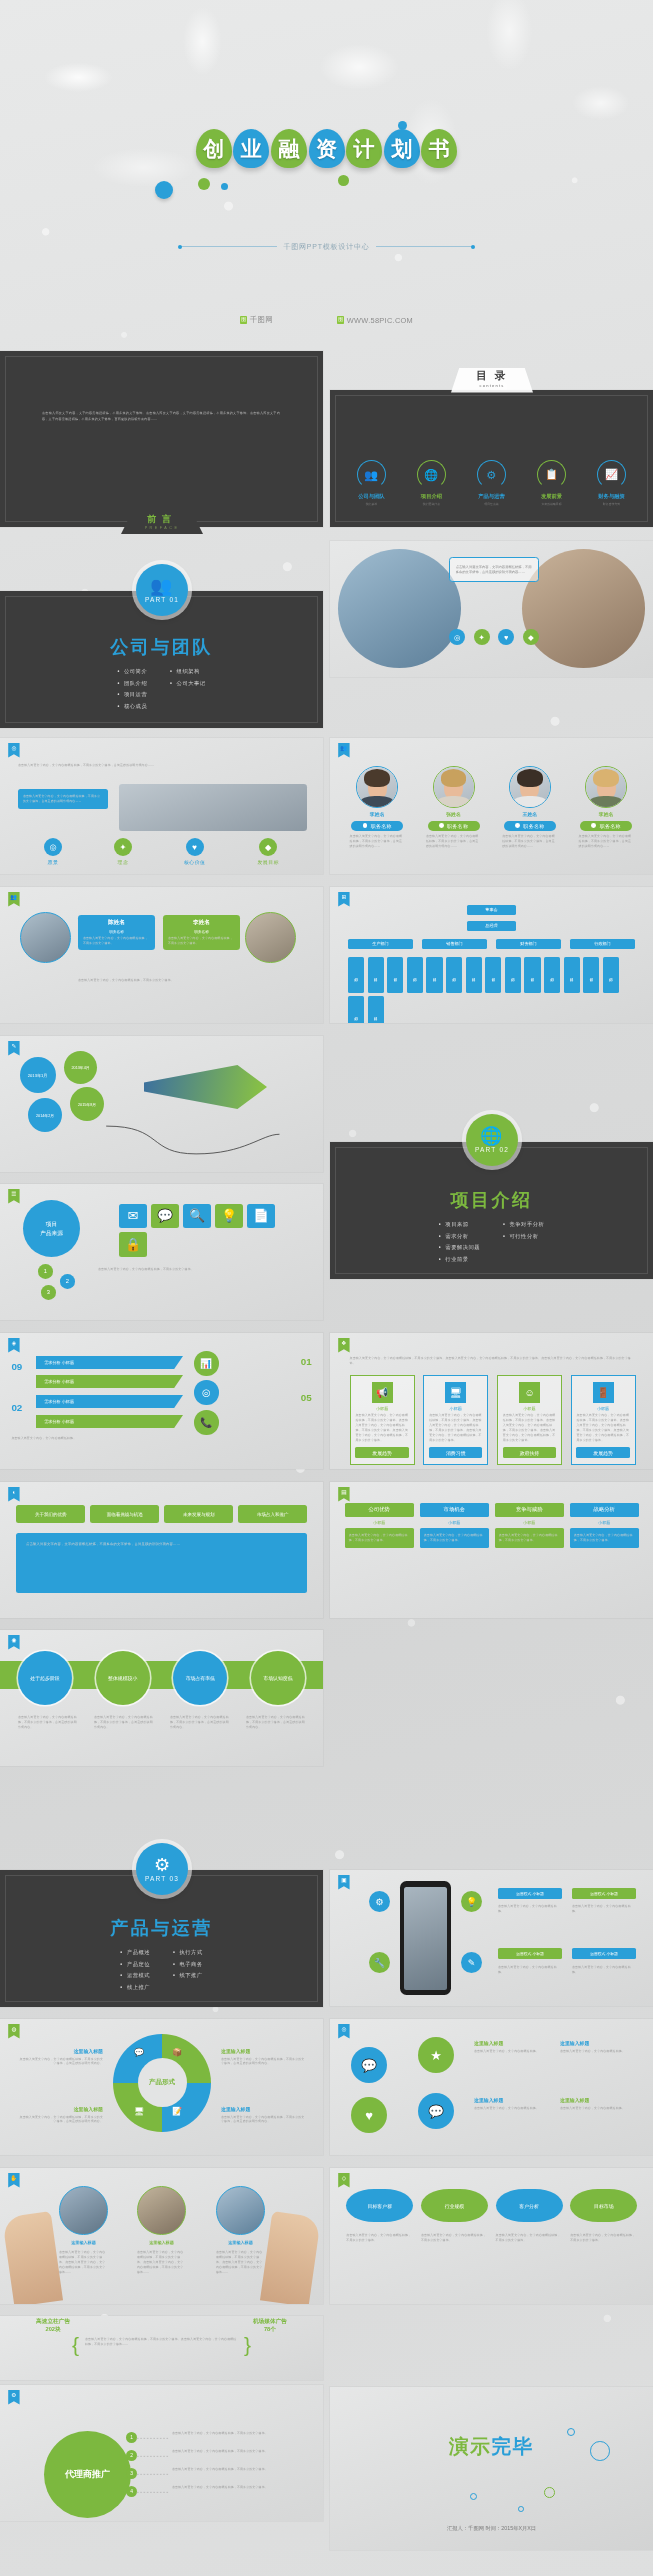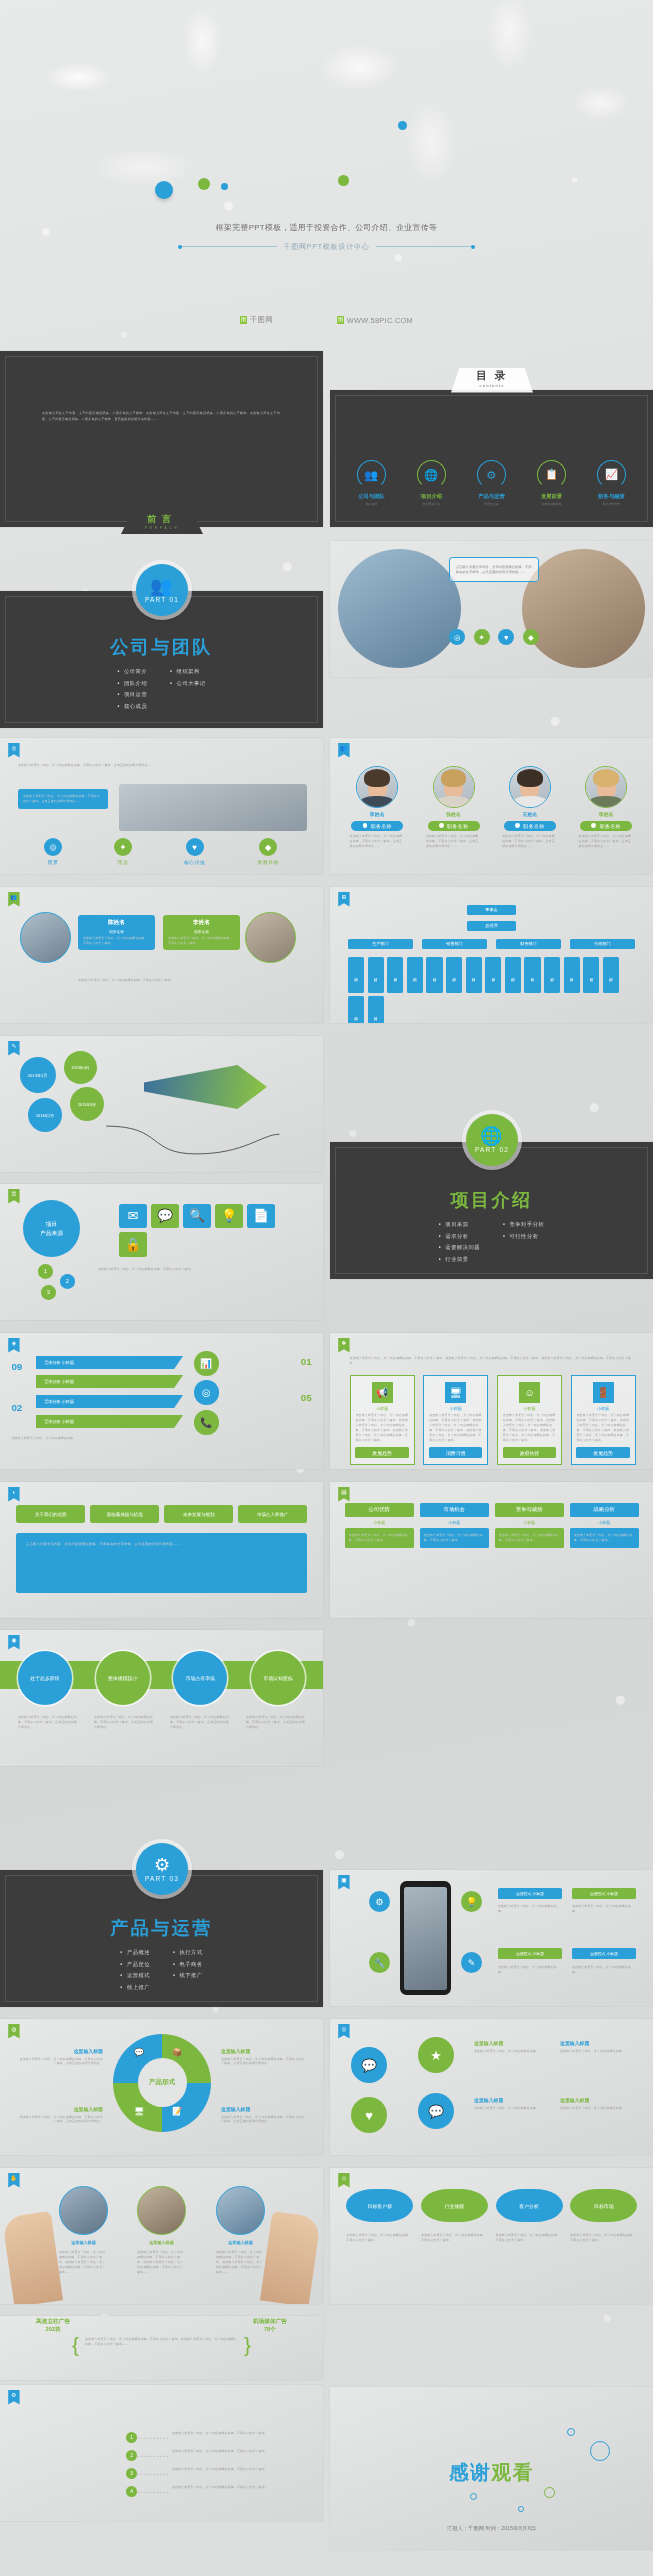--- a/index.html
+++ b/index.html
@@ -138,25 +138,27 @@
 </style>
 </head>
 <body>
 
 <div class="bg"></div>
 
 <div class="wrap">
 
 <div id="cover" class="slide">
   <div class="dot-a"></div>
+  <div class="cover-title">
+    <span class="ch" style="background:#7cb83f">创</span><span class="ch" style="background:#2a9fd8">业</span><span class="ch" style="background:#7cb83f">融</span><span class="ch" style="background:#2a9fd8">资</span><span class="ch" style="background:#7cb83f">计</span><span class="ch" style="background:#2a9fd8">划</span><span class="ch" style="background:#7cb83f">书</span>
+  </div>
   <div class="dot-b"></div>
   <div class="dot-c"></div>
   <div class="dot-d"></div>
   <div class="dot-e"></div>
-  <div class="cover-sub">框架完整PPT模板，适用于投资合作、公司介绍、企业宣传等</div>
   <div class="cover-center">
     <span class="line l1"></span><span class="ct">千图网PPT模板设计中心</span><span class="line l2"></span>
   </div>
   <div class="brandbar">
     <span class="g1"><span class="bk">图</span><span class="t">千图网</span></span><span class="bk">图</span><span class="t">WWW.58PIC.COM</span>
   </div>
 </div>
 
 <div class="slide dark thumb" style="left:0;top:351px;width:323px;height:176px">
   <div class="inner-border"></div>
@@ -669,39 +671,40 @@
     <div style="font-size:5.7px;color:#7cb83f;font-weight:bold">机场媒体广告</div>
     <div style="font-size:5.7px;color:#7cb83f;font-weight:bold">78个</div>
   </div>
   <div style="position:absolute;left:72px;top:18px;color:#7cb83f;font-size:21px;line-height:21px">{</div>
   <div style="position:absolute;right:72px;top:18px;color:#7cb83f;font-size:21px;line-height:21px">}</div>
   <div class="lorem" style="position:absolute;left:85px;top:21px;width:154px">点击输入简要文字内容，文字内容需概括精炼，不用多余的文字修饰。点击输入简要文字内容，文字内容需概括精炼，不用多余的文字修饰……</div>
 </div>
 
 <div class="slide glass thumb" style="left:0;top:2385px;width:323px;height:136px">
   <div class="corner-flag" style="left:8.2px;top:4.9px;background:#2a9fd8">⚙</div>
+  <div style="position:absolute;left:44px;top:46px;width:87px;height:87px;border-radius:50%;background:#7cb83f;color:#fff;font-size:9px;font-weight:bold;display:flex;align-items:center;justify-content:center">代理商推广</div>
   <div style="position:absolute;left:126px;top:47px;width:11.4px;height:11.4px;border-radius:50%;background:#7cb83f;color:#fff;font-size:4.9px;display:flex;align-items:center;justify-content:center">1</div>
   <div style="position:absolute;left:126px;top:65px;width:11.4px;height:11.4px;border-radius:50%;background:#7cb83f;color:#fff;font-size:4.9px;display:flex;align-items:center;justify-content:center">2</div>
   <div style="position:absolute;left:126px;top:83px;width:11.4px;height:11.4px;border-radius:50%;background:#7cb83f;color:#fff;font-size:4.9px;display:flex;align-items:center;justify-content:center">3</div>
   <div style="position:absolute;left:126px;top:101px;width:11.4px;height:11.4px;border-radius:50%;background:#7cb83f;color:#fff;font-size:4.9px;display:flex;align-items:center;justify-content:center">4</div>
   <div class="lorem" style="position:absolute;left:172px;top:46px;width:131px">点击输入简要文字内容，文字内容需概括精炼，不用多余的文字修饰。</div>
   <div class="lorem" style="position:absolute;left:172px;top:64px;width:131px">点击输入简要文字内容，文字内容需概括精炼，不用多余的文字修饰。</div>
   <div class="lorem" style="position:absolute;left:172px;top:82px;width:131px">点击输入简要文字内容，文字内容需概括精炼，不用多余的文字修饰。</div>
   <div class="lorem" style="position:absolute;left:172px;top:100px;width:131px">点击输入简要文字内容，文字内容需概括精炼，不用多余的文字修饰。</div>
   <svg style="position:absolute;left:137px;top:41px;width:36px;height:82px" viewBox="0 0 44 100">
     <line x1="0" y1="15" x2="40" y2="15" stroke="#9a9a9a" stroke-width=".6" stroke-dasharray="2 2"></line>
     <line x1="0" y1="37" x2="40" y2="37" stroke="#9a9a9a" stroke-width=".6" stroke-dasharray="2 2"></line>
     <line x1="0" y1="59" x2="40" y2="59" stroke="#9a9a9a" stroke-width=".6" stroke-dasharray="2 2"></line>
     <line x1="0" y1="81" x2="40" y2="81" stroke="#9a9a9a" stroke-width=".6" stroke-dasharray="2 2"></line>
   </svg>
 </div>
 
 <div class="slide thumb" style="left:330px;top:2387px;width:323px;height:163px;background:linear-gradient(160deg,#e6e7e7,#d2d3d3)">
-  <div style="position:absolute;left:0;right:0;top:72px;text-align:center;font-size:19.6px;font-weight:bold;letter-spacing:1.6px">
-    <span style="color:#2a9fd8">感谢</span><span style="color:#7cb83f">观看</span>
+  <div style="position:absolute;left:0;right:0;top:46px;text-align:center;font-size:19.6px;font-weight:bold;letter-spacing:1.6px">
+    <span style="color:#7cb83f">演示</span><span style="color:#2a9fd8">完毕</span>
   </div>
   <div style="position:absolute;left:237px;top:41px;width:8.2px;height:8.2px;border:1px solid #2a9fd8;border-radius:50%"></div>
   <div style="position:absolute;left:260px;top:54px;width:19.6px;height:19.6px;border:1px solid #2a9fd8;border-radius:50%"></div>
   <div style="position:absolute;left:214px;top:100px;width:10.6px;height:10.6px;border:1px solid #7cb83f;border-radius:50%"></div>
   <div style="position:absolute;left:140px;top:106px;width:7.4px;height:7.4px;border:1px solid #2a9fd8;border-radius:50%"></div>
   <div style="position:absolute;left:188px;top:119px;width:5.7px;height:5.7px;border:1px solid #2a9fd8;border-radius:50%"></div>
   <div style="position:absolute;left:0;right:0;bottom:18px;text-align:center;font-size:5.3px;color:#7a7a7a">汇报人：千图网   时间：2015年X月X日</div>
 </div>
 
 </div>

